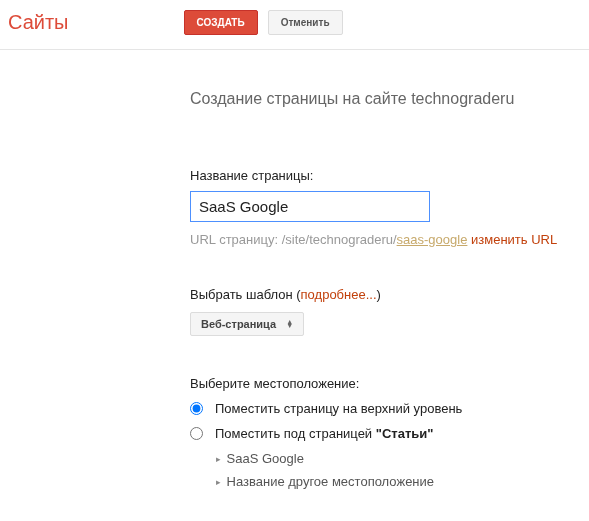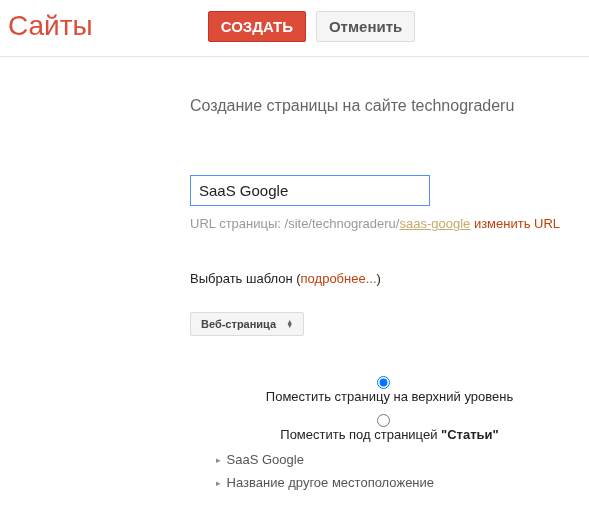--- a/index.html
+++ b/index.html
@@ -11,28 +11,28 @@
       width: 589px;
     }
     .header {
       display: flex;
       align-items: center;
       padding: 10px 8px 14px 8px;
       border-bottom: 1px solid #e5e5e5;
     }
     .brand {
       color: #dd4b39;
-      font-size: 28px;
+      font-size: 20px;
       font-weight: normal;
       margin-right: 115px;
     }
     .btn {
       display: inline-block;
       padding: 6px 12px;
-      font-size: 15px;
+      font-size: 10px;
       font-weight: bold;
       border-radius: 2px;
       cursor: pointer;
       border: 1px solid;
       margin-right: 10px;
     }
     .btn-primary {
       background: #dd4b39;
       color: #fff;
       border-color: #c6322a;
@@ -70,21 +70,21 @@
       margin-top: 10px;
       font-size: 13px;
       color: #999;
     }
     .url-slug { color: #c7a96b; text-decoration: underline; }
     .link { color: #c2410c; cursor: pointer; }
     .section {
       margin-top: 40px;
     }
     .template-select {
-      margin-top: 26px;
+      margin-top: 10px;
       display: inline-flex;
       align-items: center;
       border: 1px solid #dcdcdc;
       background: #f5f5f5;
       padding: 5px 10px;
       font-size: 11px;
       font-weight: bold;
       color: #444;
       cursor: pointer;
       border-radius: 2px;
@@ -94,21 +94,20 @@
       display: inline-flex;
       flex-direction: column;
       line-height: 4px;
       font-size: 7px;
       color: #666;
     }
     .radio-row {
       display: flex;
       align-items: center;
       margin-top: 10px;
-      flex-direction: column;
     }
     .radio-row input { margin-right: 12px; }
     .radio-label { font-size: 13px; color: #222; }
     .bold { font-weight: bold; }
     .tree {
       margin-left: 26px;
       margin-top: 10px;
     }
     .tree-row {
       display: flex;
@@ -129,41 +128,43 @@
 
 <div class="header">
   <div class="brand">Сайты</div>
   <button class="btn btn-primary">СОЗДАТЬ</button>
   <button class="btn btn-secondary">Отменить</button>
 </div>
 
 <div class="content">
   <h1 class="page-title">Создание страницы на сайте technograderu</h1>
 
+  <div class="field-label">Название страницы:</div>
   <input class="text-input" type="text" value="SaaS Google" style="">
 
   <div class="url-row">
-    <span>URL страницы: </span><span>/site/technograderu/</span><span class="url-slug">saas-google</span>
+    <span>URL страницу: </span><span>/site/technograderu/</span><span class="url-slug">saas-google</span>
     <span> </span><span class="link">изменить URL</span>
   </div>
 
   <div class="section">
     <div class="template-label-row">
       <span>Выбрать шаблон (</span><span class="link">подробнее...</span><span>)</span>
     </div>
     <div class="template-select">
       <span>Веб-страница</span>
       <span class="updown">
         <span>▲</span>
           <span>▼</span>
       </span>
     </div>
   </div>
 
   <div class="section">
+    <div class="field-label">Выберите местоположение:</div>
 
     <label class="radio-row">
       <input type="radio" name="loc" checked="" style="">
       <span class="radio-label">Поместить страницу на верхний уровень</span>
     </label>
 
     <label class="radio-row">
       <input type="radio" name="loc" style="">
       <span class="radio-label">
         <span>Поместить под страницей </span><span class="bold">"Статьи"</span>

